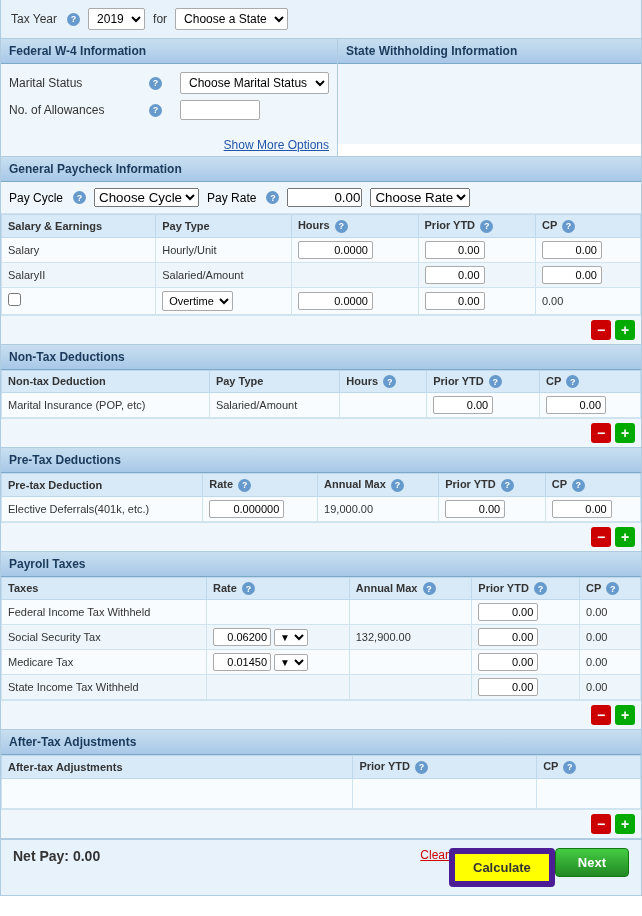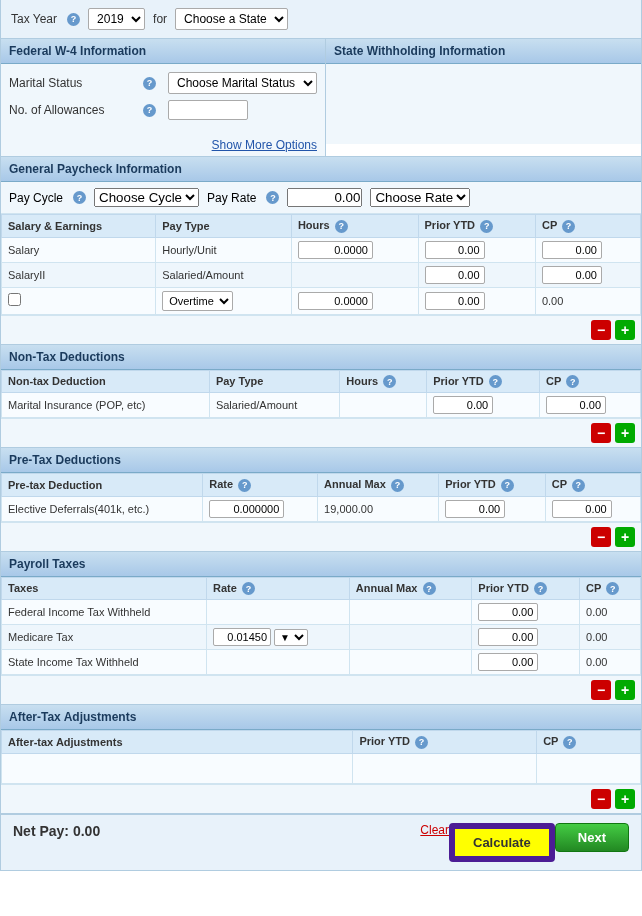--- a/index.html
+++ b/index.html
@@ -77,21 +77,21 @@
       color: #1a3a5c;
     }
     .section-body {
       background: #f0f7fc;
       padding: 8px;
     }
     .form-row {
       display: flex;
       align-items: center;
       margin-bottom: 6px;
-      gap: 12px;
+      gap: 18px;
     }
     .form-row label {
       font-size: 12px;
       color: #333;
       min-width: 120px;
     }
     .form-row input[type="text"],
     .form-row input[type="number"] {
       border: 1px solid #aaa;
       padding: 2px 4px;
@@ -433,20 +433,30 @@
       </thead>
       <tbody>
         <tr>
           <td>Federal Income Tax Withheld</td>
           <td></td>
           <td></td>
           <td><input type="text" value="0.00" class="input-sm" style=""></td>
           <td>0.00</td>
         </tr>
         <tr>
+          <td>Social Security Tax</td>
+          <td>
+            <input type="text" value="0.06200" style="width: 58px; text-align: right; border: 1px solid rgb(170, 170, 170); padding: 2px 3px; font-size: 11px;">
+            <select style="font-size:10px;border:1px solid #aaa;padding:1px;"><option>▼</option></select>
+          </td>
+          <td>132,900.00</td>
+          <td><input type="text" value="0.00" class="input-sm" style=""></td>
+          <td>0.00</td>
+        </tr>
+        <tr>
           <td>Medicare Tax</td>
           <td>
             <input type="text" value="0.01450" style="width: 58px; text-align: right; border: 1px solid rgb(170, 170, 170); padding: 2px 3px; font-size: 11px;">
             <select style="font-size:10px;border:1px solid #aaa;padding:1px;"><option>▼</option></select>
           </td>
           <td></td>
           <td><input type="text" value="0.00" class="input-sm" style=""></td>
           <td>0.00</td>
         </tr>
         <tr>

